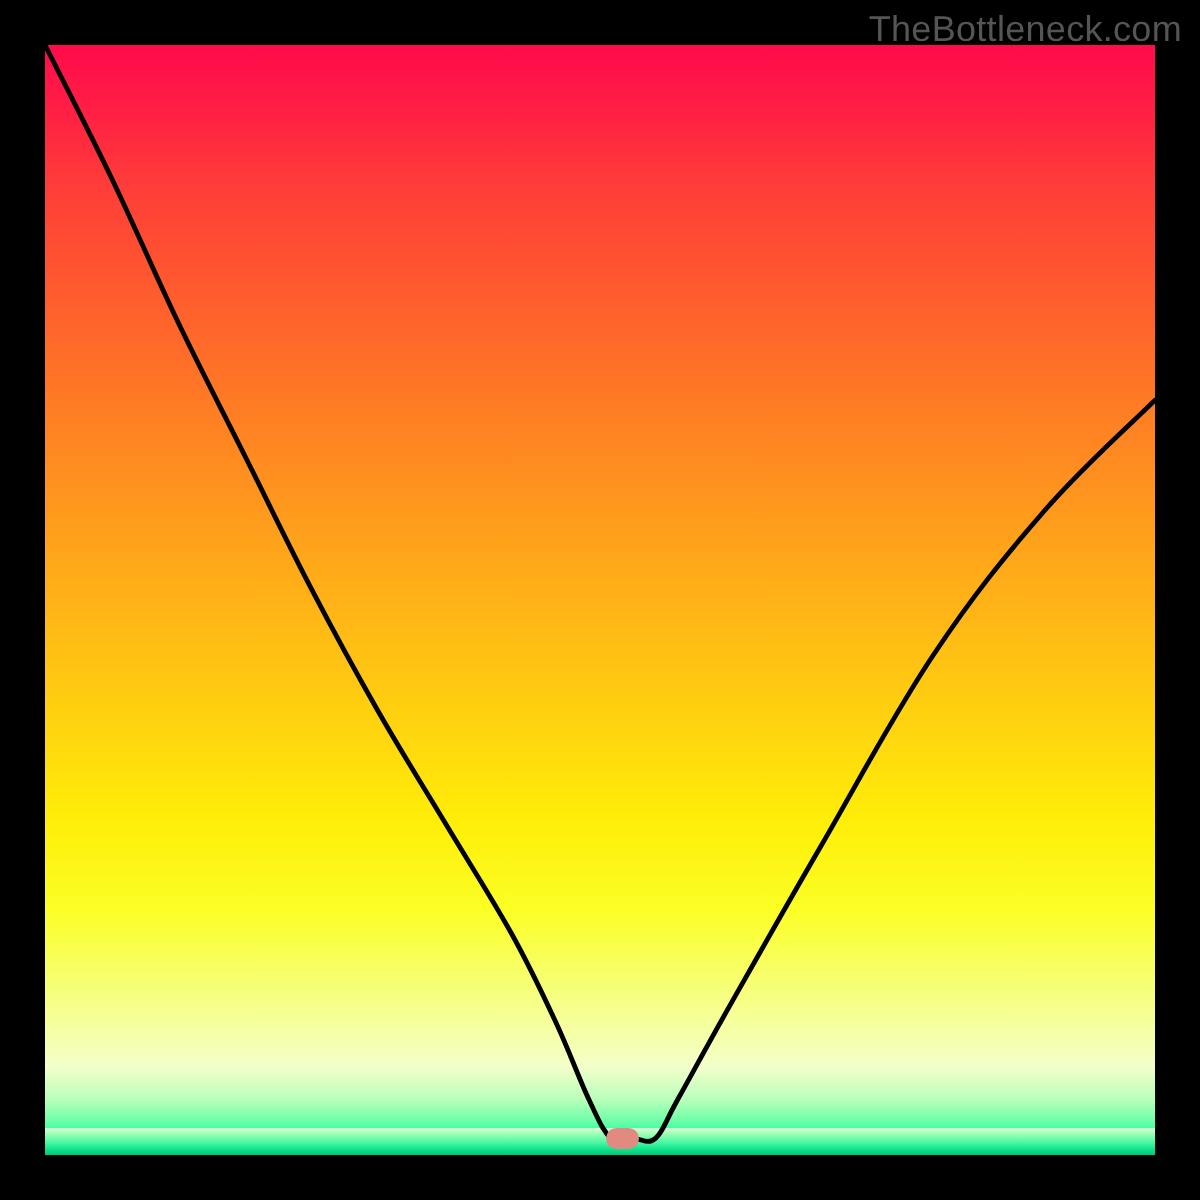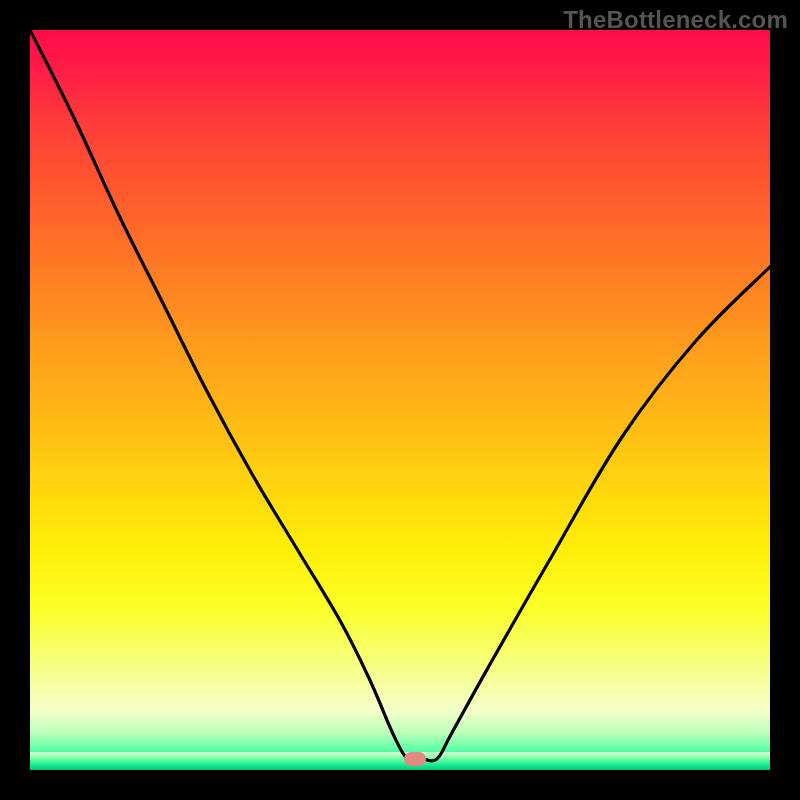--- a/index.html
+++ b/index.html
@@ -19,21 +19,20 @@
   }
   .watermark {
     position: absolute;
     top: 6px;
     right: 12px;
     color: #555;
     font-size: 24px;
     letter-spacing: 0.2px;
     z-index: 30;
     user-select: none;
-    font-weight: bold;
   }
   .plot-area {
     position: absolute;
     left: 30px;
     top: 30px;
     width: 740px;
     height: 740px;
     background: linear-gradient(to bottom,
       #ff0b4a 0%,
       #ff1f44 6%,

